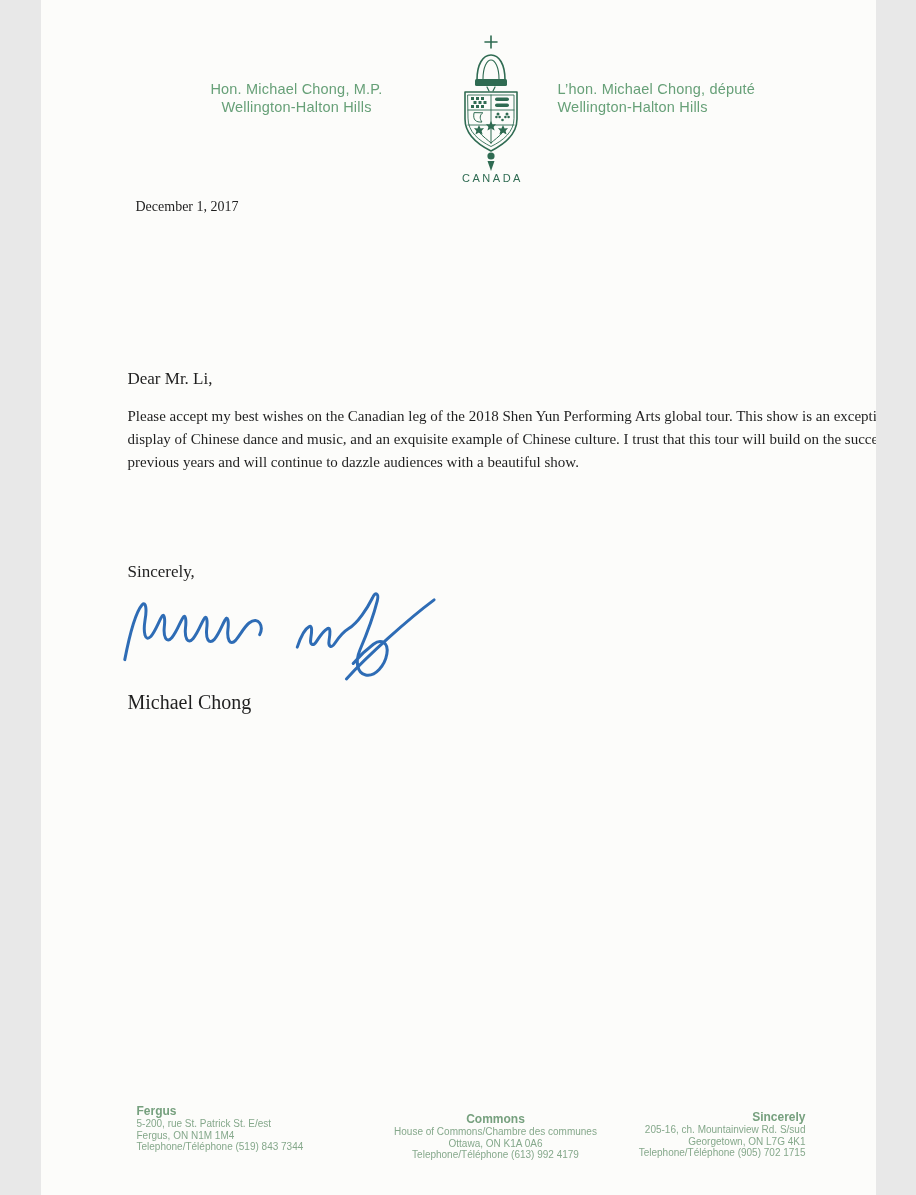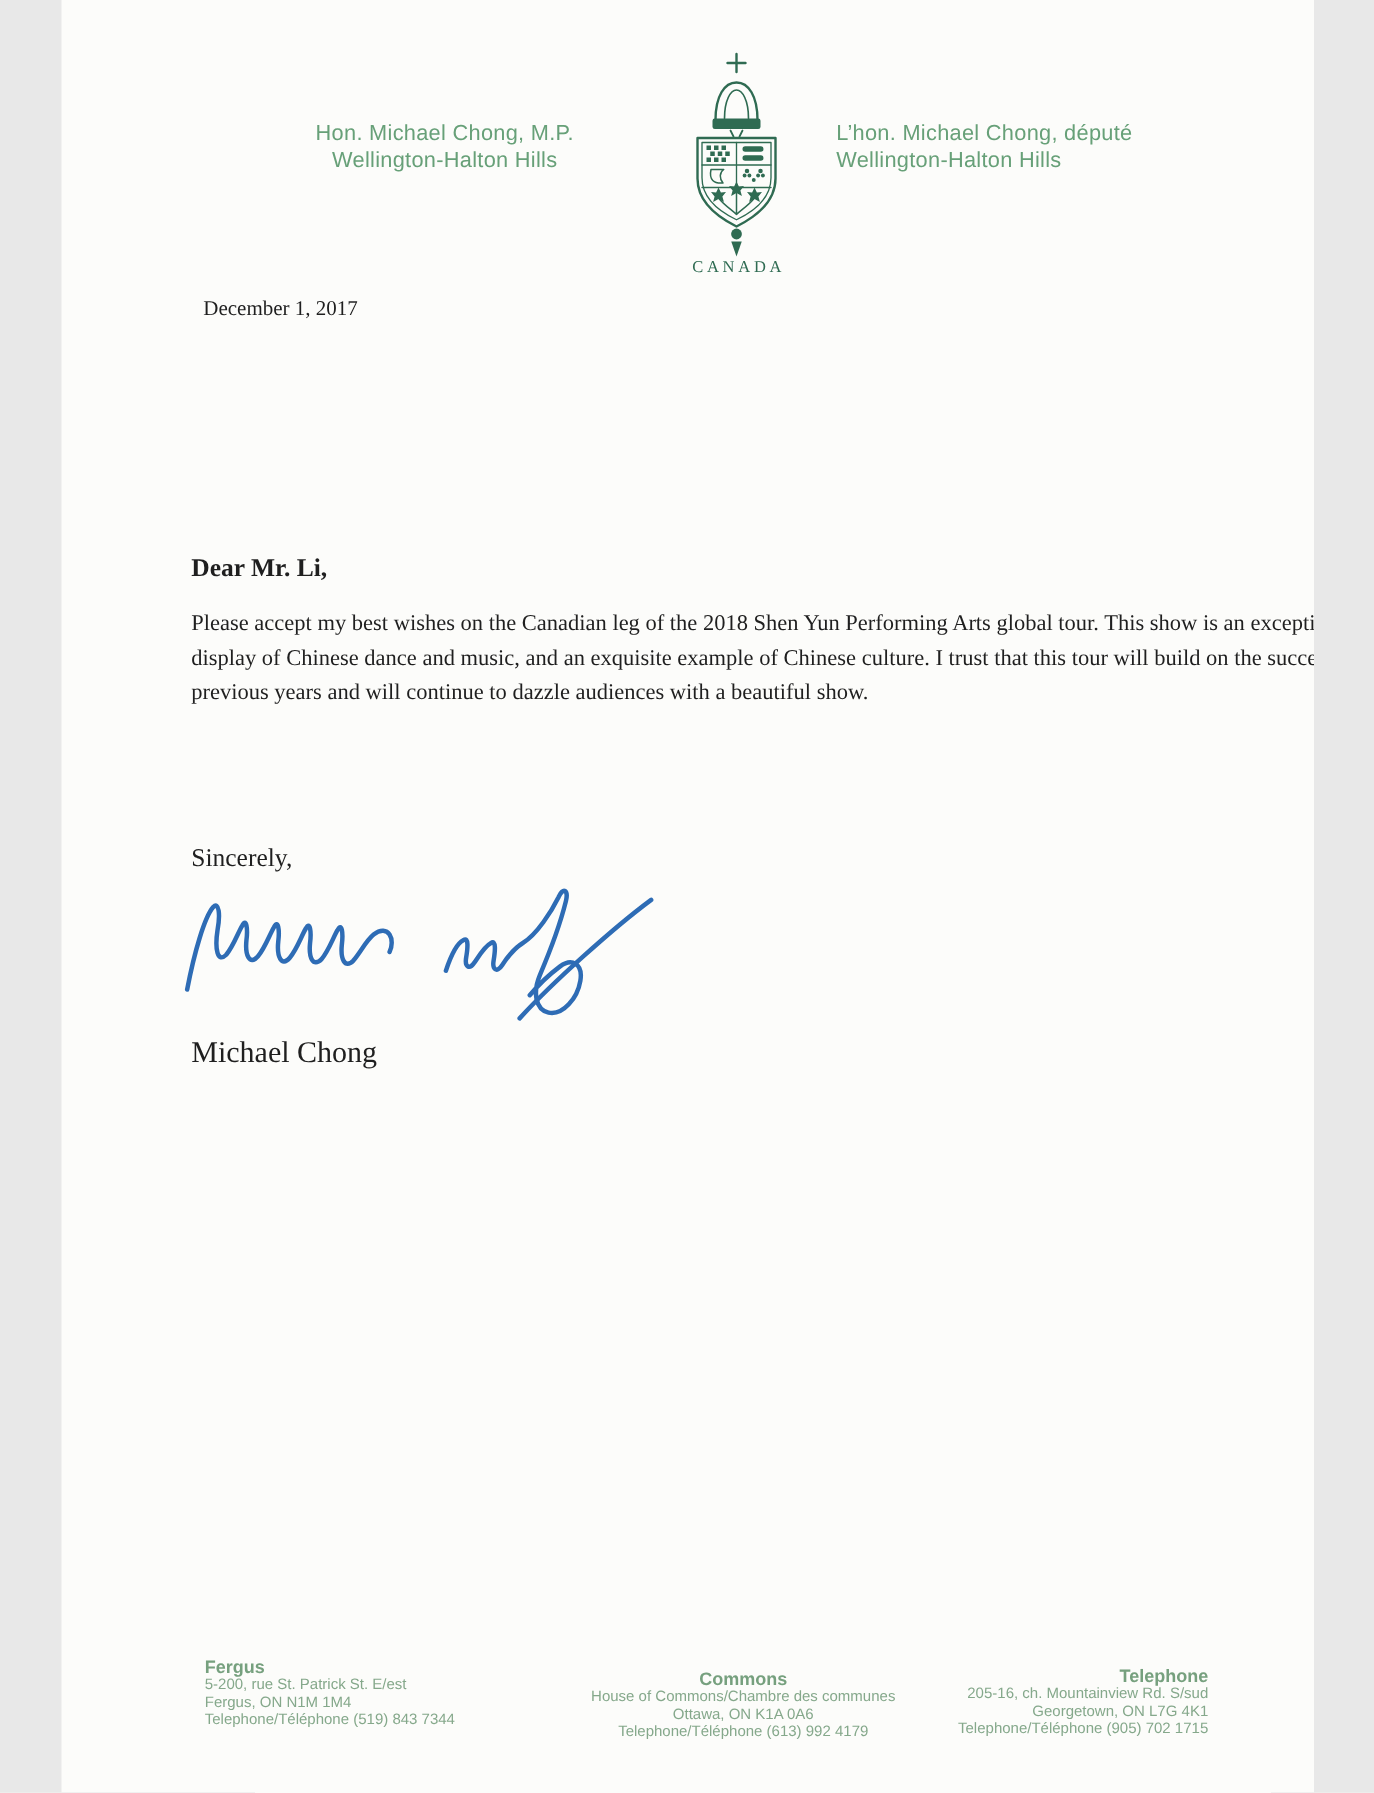--- a/index.html
+++ b/index.html
@@ -27,27 +27,27 @@
     color:var(--header-green);
     font-size:14.5px;line-height:18px;
     letter-spacing:.2px;
   }
   .hdr-left{left:150px;top:80px;width:212px;text-align:center;}
   .hdr-right{left:517px;top:80px;width:260px;text-align:left;}
   .crest-wrap{position:absolute;left:418px;top:34px;width:64px;height:138px;color:var(--crest-green);}
   .canada-word{
     position:absolute;left:390px;top:172px;width:124px;
     text-align:center;
-    font-family:Liberation Serif, serif;
+    font-family:Liberation Sans, sans-serif;
     font-size:11px;letter-spacing:2.5px;
     color:var(--crest-green);
   }
   
   .dateline{position:absolute;left:95px;top:199px;font-size:14px;}
-  .salutation{position:absolute;left:87px;top:369px;font-size:17px;font-weight:bold;}
+  .salutation{position:absolute;left:87px;top:369px;font-size:17px;}
   .body-par{
     position:absolute;left:87px;top:405px;width:782px;
     font-size:15px;line-height:23px;text-align:left;
   }
   .wishes{position:absolute;left:87px;top:519px;font-size:17px;}
   .signoff{position:absolute;left:87px;top:562px;font-size:17px;}
   .signature{position:absolute;left:78px;top:586px;width:318px;height:102px;color:var(--signature-blue);}
   .signer{position:absolute;left:87px;top:691px;font-size:20px;}
   
   .office{
@@ -195,19 +195,19 @@
   </div>
 
   <div class="office office-ottawa">
     <div class="office-name">Commons</div>
     <div>House of Commons/Chambre des communes</div>
     <div>Ottawa, ON  K1A 0A6</div>
     <div>Telephone/Téléphone (613) 992 4179</div>
   </div>
 
   <div class="office office-georgetown">
-    <div class="office-name">Telephone</div>
+    <div class="office-name">Sincerely</div>
     <div>205-16, ch. Mountainview Rd. S/sud</div>
     <div>Georgetown, ON  L7G 4K1</div>
     <div>Telephone/Téléphone (905) 702 1715</div>
   </div>
 
 </div>
 
 </body></html>

